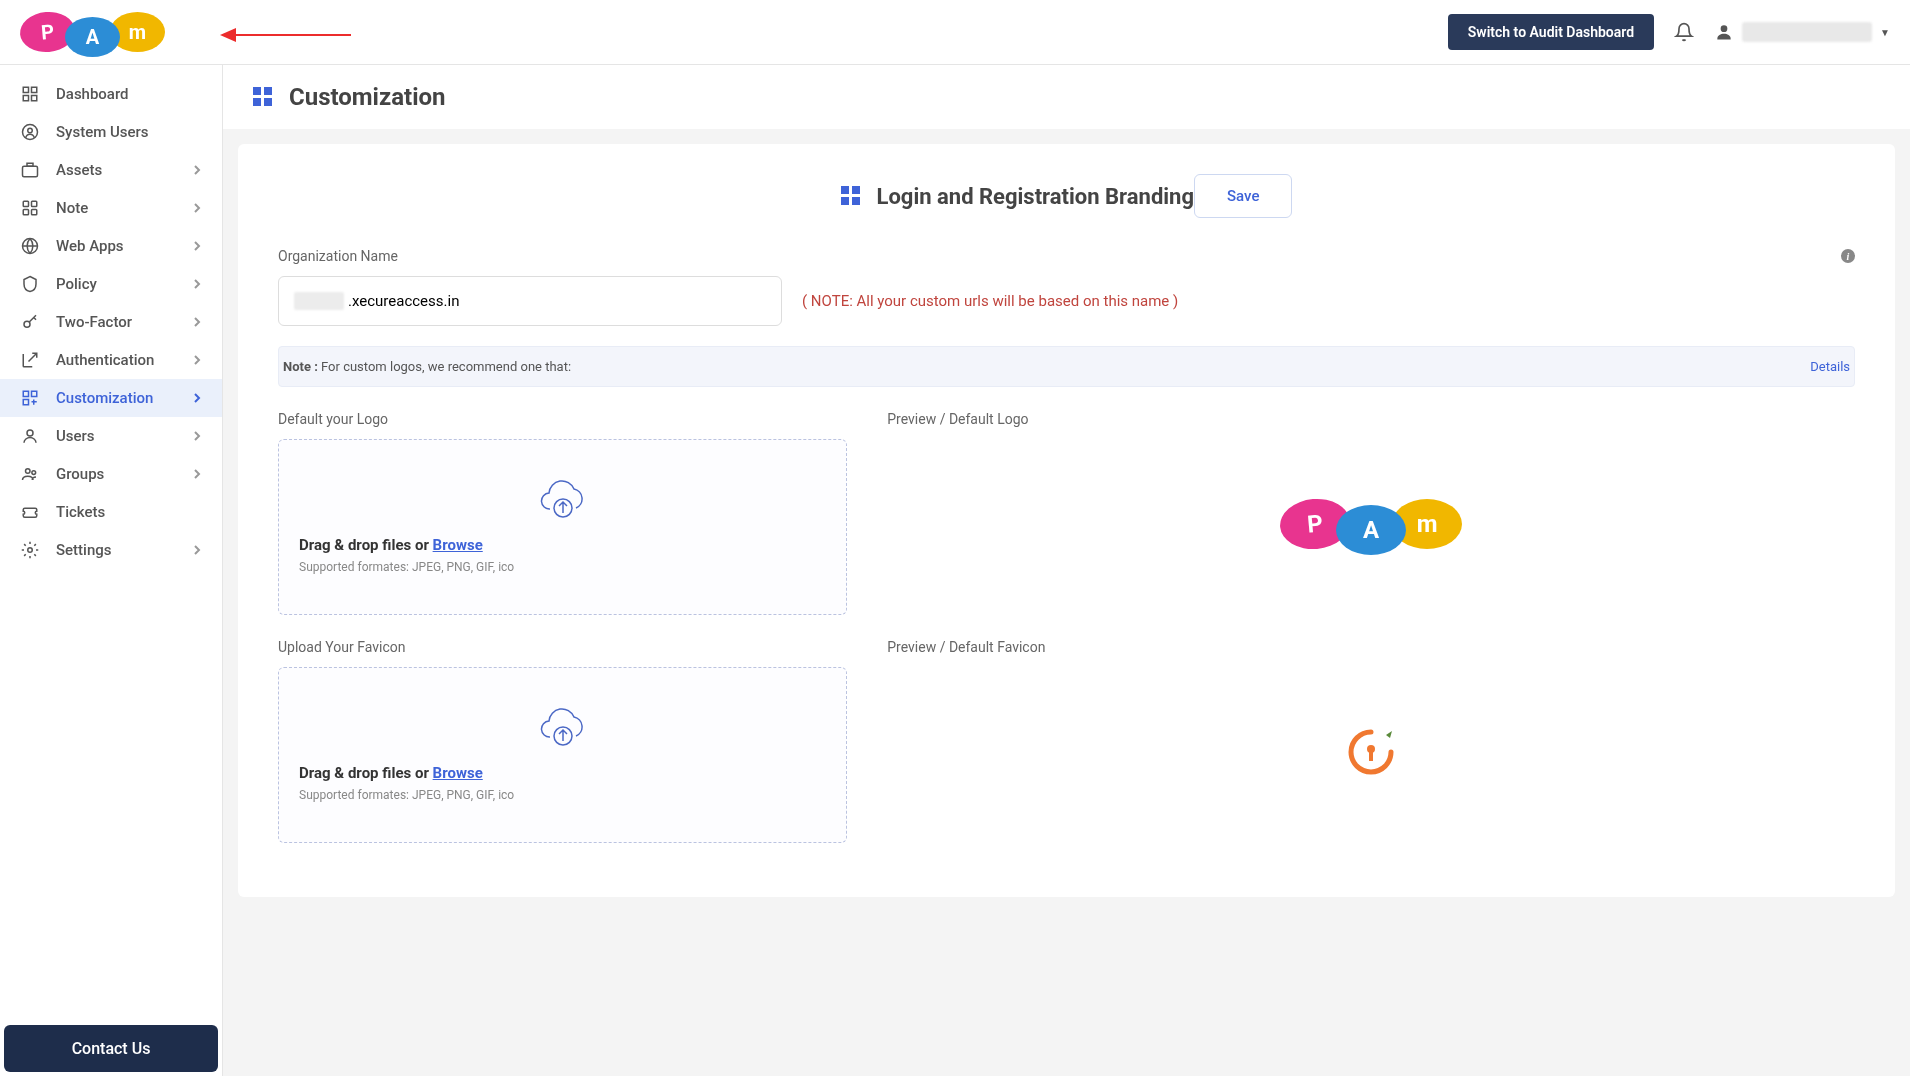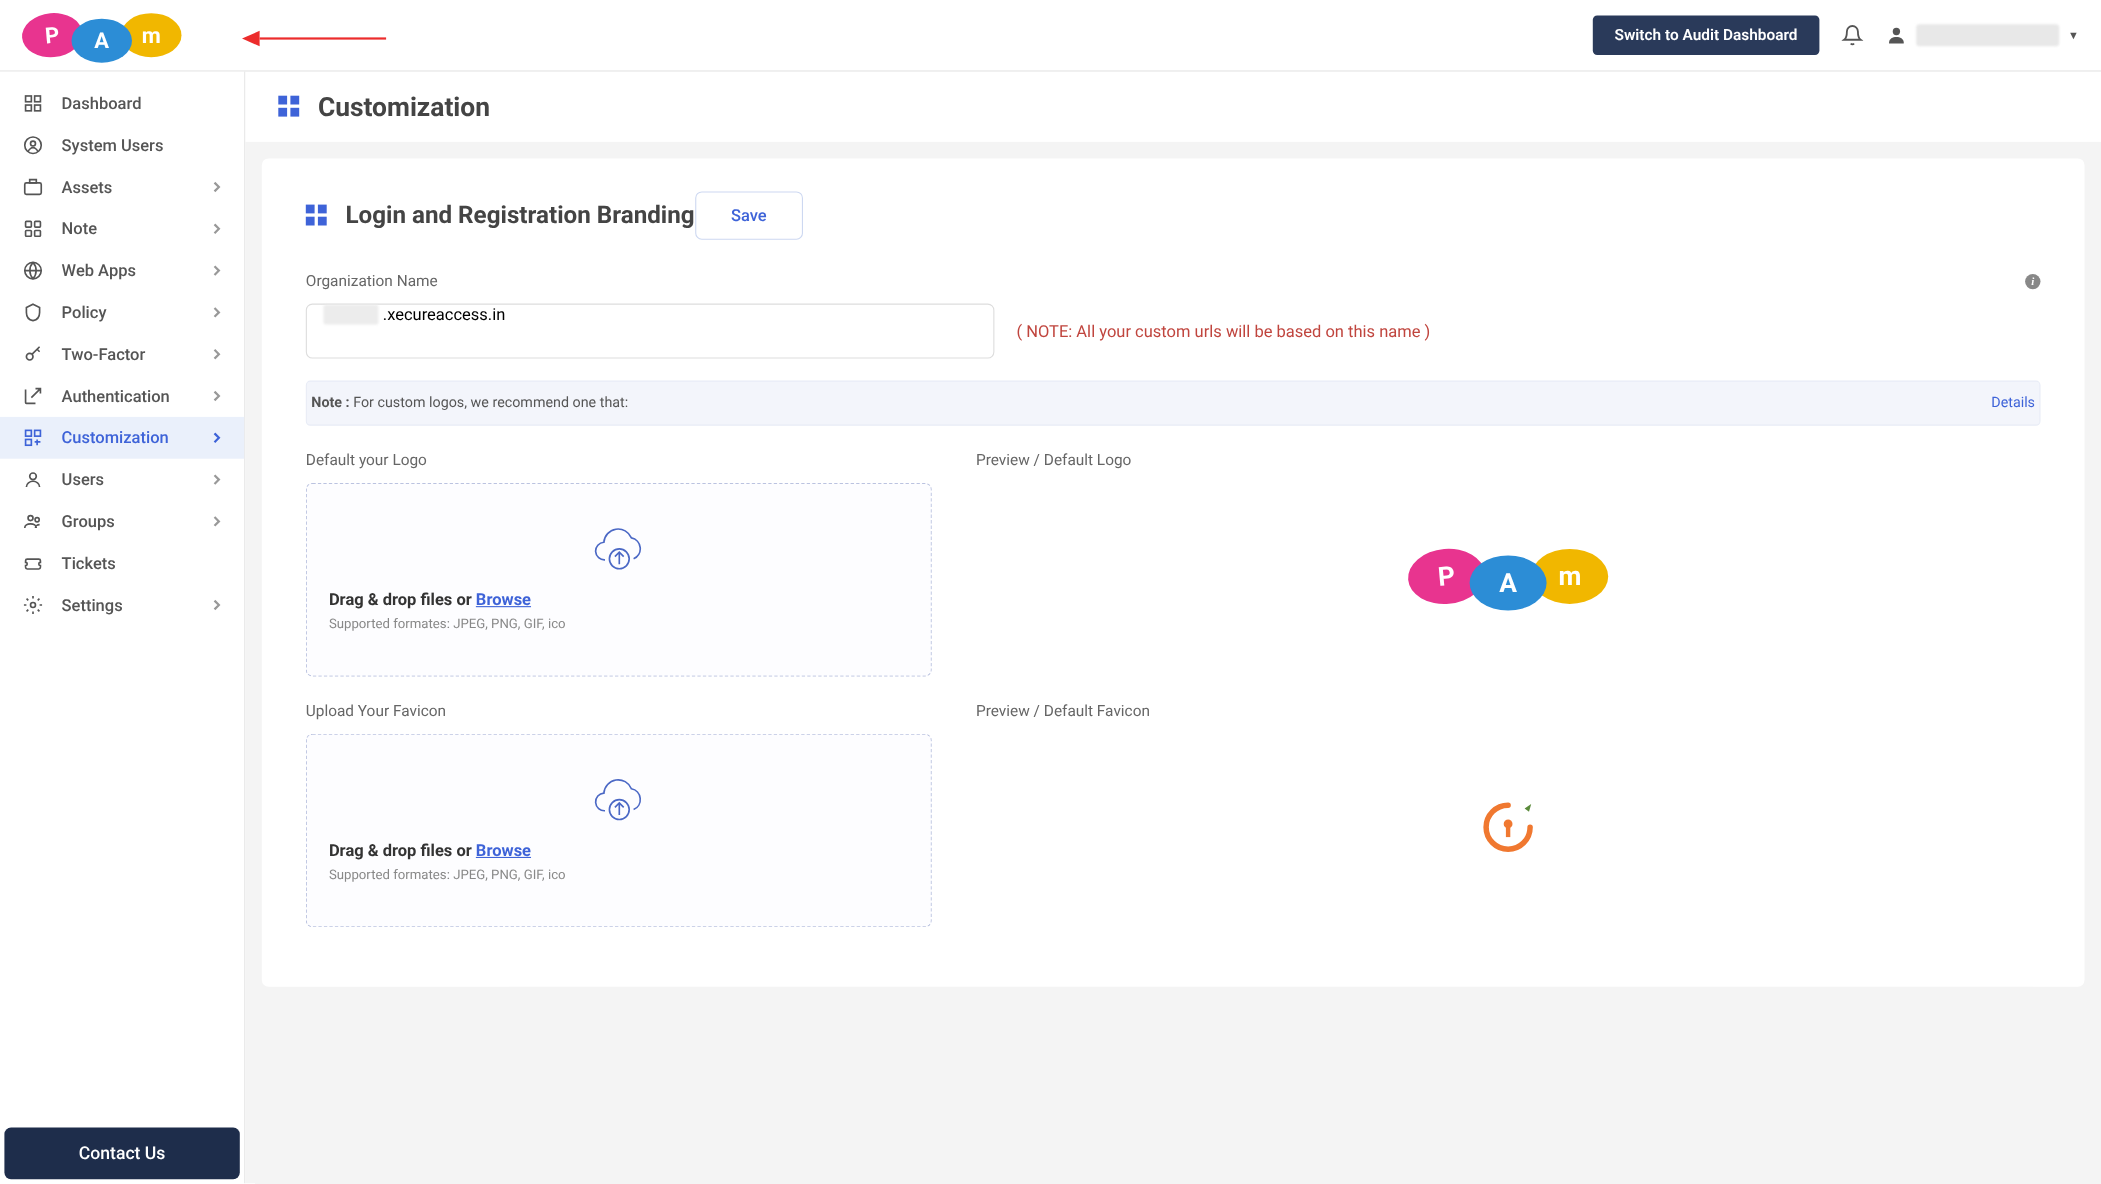--- a/index.html
+++ b/index.html
@@ -193,21 +193,21 @@
       flex: 1;
     }
     .card {
       background: white;
       border-radius: 6px;
       padding: 30px 40px;
     }
     .card-header {
       display: flex;
       align-items: center;
-      justify-content: flex-start;
+      justify-content: center;
       margin-bottom: 30px;
     }
     .card-title-wrap {
       display: flex;
       align-items: center;
       gap: 16px;
     }
     .card-title {
       font-size: 22px;
       font-weight: 700;
@@ -248,27 +248,28 @@
       justify-content: center;
       font-style: italic;
       font-family: serif;
     }
     .org-row {
       display: flex;
       align-items: center;
       gap: 20px;
     }
     .org-input {
-      width: 626px;
+      width: 504px;
       height: 50px;
       border: 1px solid #ddd;
       border-radius: 6px;
       padding: 0 15px;
       font-size: 15px;
       display: flex;
+      align-items: center;
       gap: 4px;
     }
     .org-input-blur {
       background: #ececec;
       width: 50px;
       height: 18px;
       border-radius: 2px;
       filter: blur(1px);
     }
     .org-note {

